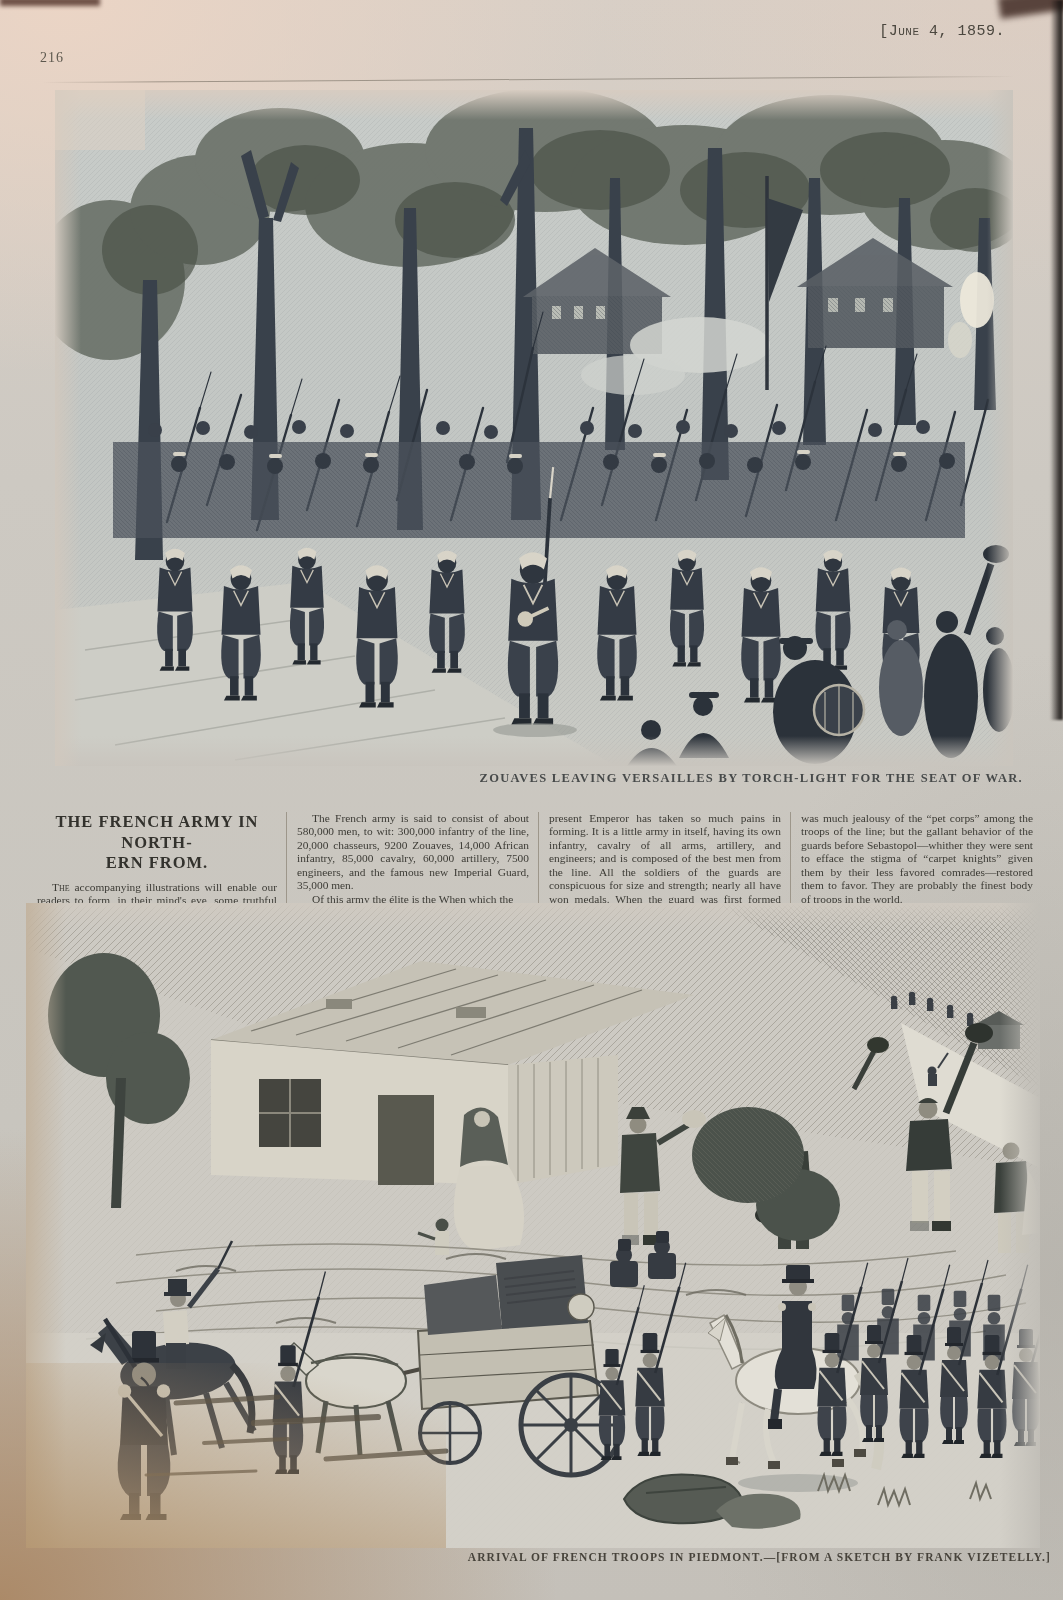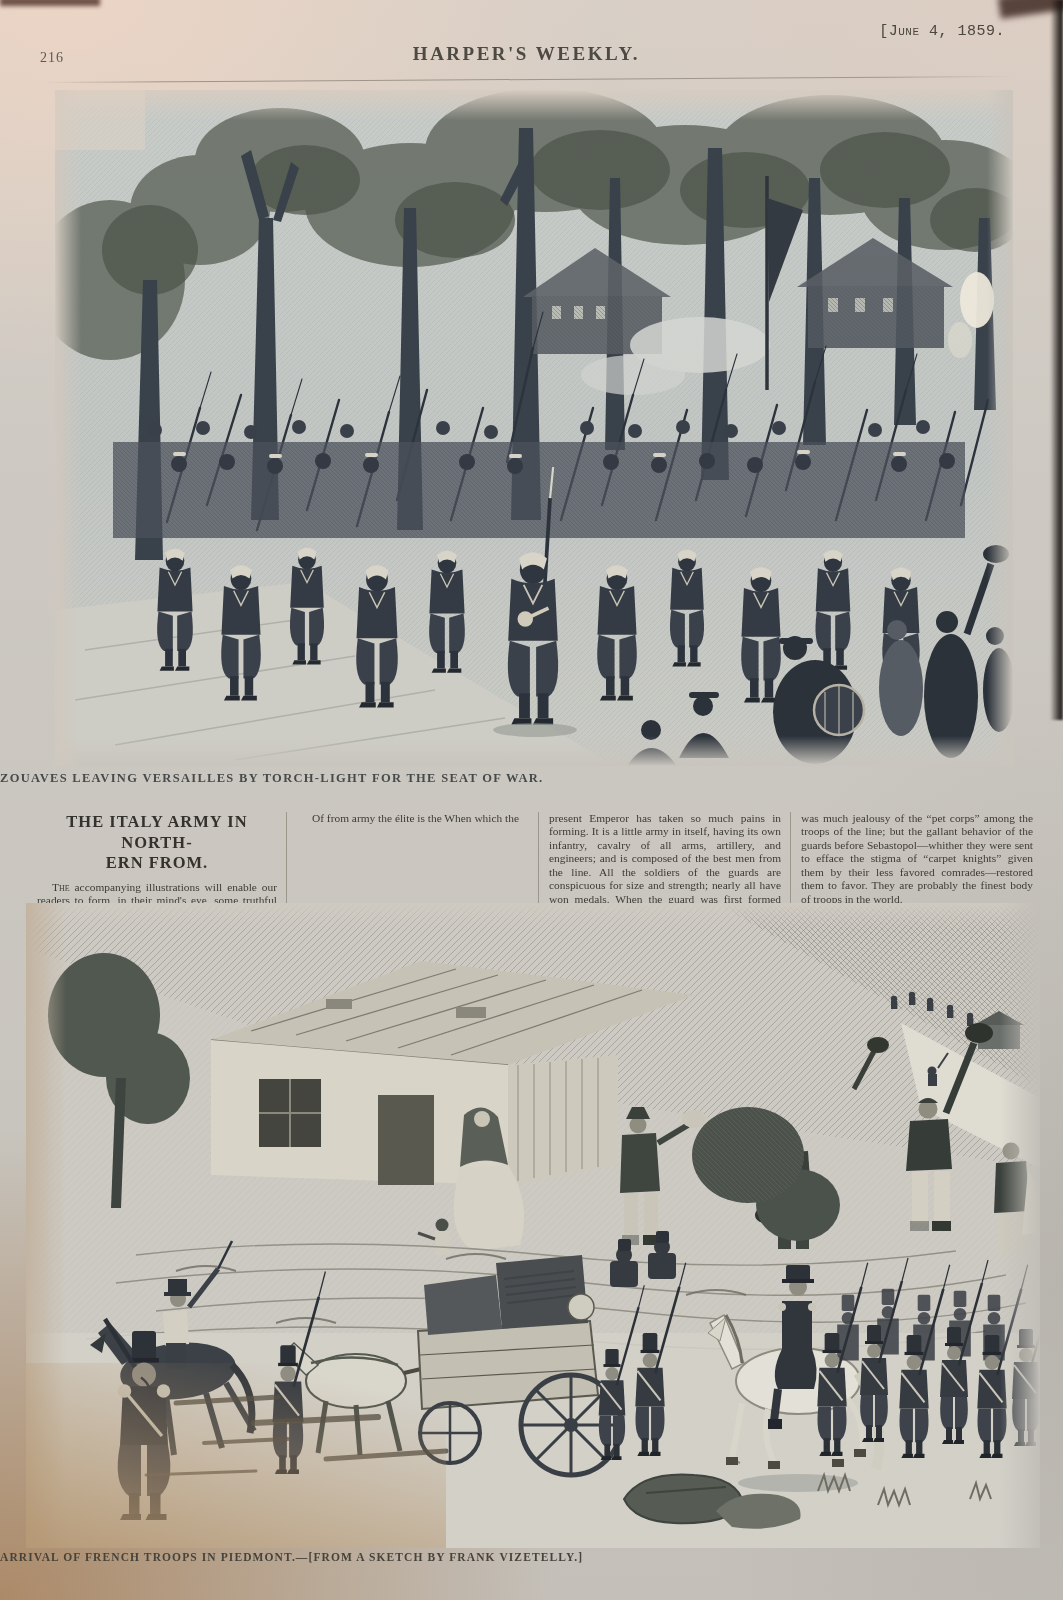--- a/index.html
+++ b/index.html
@@ -20,42 +20,41 @@
   .edge-topright{position:absolute;right:-6px;top:-8px;width:70px;height:22px;background:rgba(55,32,26,.8);filter:blur(3px);transform:rotate(-8deg);}
   .pg-num{position:absolute;left:40px;top:50px;font-size:14px;letter-spacing:1px;color:#5d584e;}
   .masthead{position:absolute;left:0;right:10px;top:43px;text-align:center;
     font-size:19px;font-weight:bold;letter-spacing:2.5px;color:#4d4a43;}
   .date{position:absolute;right:58px;top:23px;font-size:15px;color:#4b473f;font-variant:small-caps;letter-spacing:.5px;font-family:Liberation Mono, monospace;}
   .rule-top{position:absolute;left:42px;right:48px;top:79px;height:1px;transform:rotate(-.35deg);
     background:linear-gradient(90deg,rgba(92,86,74,0),rgba(92,86,74,.5) 12%,rgba(92,86,74,.45) 86%,rgba(92,86,74,0));}
   .eng1{position:absolute;left:55px;top:90px;width:958px;height:676px;}
   .eng2{position:absolute;left:26px;top:903px;width:1014px;height:645px;}
   .eng1 svg,.eng2 svg{display:block;width:100%;height:100%;}
-  .caption{position:absolute;text-align:left;font-weight:bold;color:#474a4a;}
+  .caption{position:absolute;text-align:right;font-weight:bold;color:#474a4a;}
   .cap1{left:0;right:40px;top:771px;font-size:12.5px;letter-spacing:1.3px;}
   .cap2{left:0;right:12px;top:1551px;font-size:11.5px;letter-spacing:1.1px;color:#47433b;}
   .article{position:absolute;left:34px;top:812px;width:1008px;height:96px;display:flex;}
   .col{width:25%;box-sizing:border-box;padding:0 9px 0 3px;font-size:11.4px;line-height:1.18;text-align:justify;color:#3c3b35;}
   .col + .col{border-left:1px solid rgba(120,112,95,.55);padding-left:10px;}
   .headline{text-align:center;font-weight:bold;font-size:16.5px;letter-spacing:1px;line-height:1.25;color:#33322d;margin-bottom:7px;}
   .p-ind{text-indent:15px;margin:0;}
   .p-cont{margin:0;}
   .sc{font-variant:small-caps;}
   .it{}
 </style>
 </head>
 <body>
 
 <div class="page">
   <div class="edge-top"></div>
   <div class="edge-topright"></div>
   <div class="edge-right"></div>
 
   <div class="pg-num">216</div>
-  <div class="masthead">HARPER'S WEEKLY.</div>
   <div class="date">[June 4, 1859.</div>
   <div class="rule-top"></div>
 
   <div class="eng1">
   <svg viewBox="0 0 958 676" preserveAspectRatio="none">
     <defs>
       <pattern id="h1" patternUnits="userSpaceOnUse" width="5" height="5">
             <path d="M0 5 L5 0" stroke="#6a7078" stroke-width="0.7"></path>
           </pattern>
       <pattern id="h2" patternUnits="userSpaceOnUse" width="4" height="4">
@@ -293,27 +292,28 @@
     <rect x="932" y="0" width="26" height="676" fill="url(#fadeR1)"></rect>
     <rect x="0" y="0" width="90" height="60" fill="#e2d2c4" opacity=".45"></rect>
   </svg>
   </div>
 
   <div class="caption cap1">ZOUAVES LEAVING VERSAILLES BY TORCH-LIGHT FOR THE SEAT OF WAR.</div>
 
   <div class="article">
     <div class="col">
       <div class="headline">
-        <div>THE ITALY ARMY IN NORTH-</div>
+        <div>THE FRENCH ARMY IN NORTH-</div>
         <div>ERN FROM.</div>
       </div>
       <p class="p-ind"><span class="sc">The</span><span> accompanying illustrations will enable our readers to form, in their mind's eye, some truthful picture of the troops of whose evolutions in the field they are just now hearing so much.</span></p>
     </div>
     <div class="col">
-      <p class="p-ind"><span>Of from army the </span><span class="it">élite</span><span> is the When which the</span></p>
+      <p class="p-ind">The French army is said to consist of about 580,000 men, to wit: 300,000 infantry of the line, 20,000 chasseurs, 9200 Zouaves, 14,000 African infantry, 85,000 cavalry, 60,000 artillery, 7500 engineers, and the famous new Imperial Guard, 35,000 men.</p>
+      <p class="p-ind"><span>Of this army the </span><span class="it">élite</span><span> is the When which the</span></p>
     </div>
     <div class="col">
       <p class="p-cont">present Emperor has taken so much pains in forming.  It is a little army in itself, having its own infantry, cavalry of all arms, artillery, and engineers; and is composed of the best men from the line.  All the soldiers of the guards are conspicuous for size and strength; nearly all have won medals.  When the guard was first formed there</p>
     </div>
     <div class="col">
       <p class="p-cont">was much jealousy of the “pet corps” among the troops of the line; but the gallant behavior of the guards before Sebastopol—whither they were sent to efface the stigma of “carpet knights” given them by their less favored comrades—restored them to favor.  They are probably the finest body of troops in the world.</p>
     </div>
   </div>
 
   <div class="eng2">

